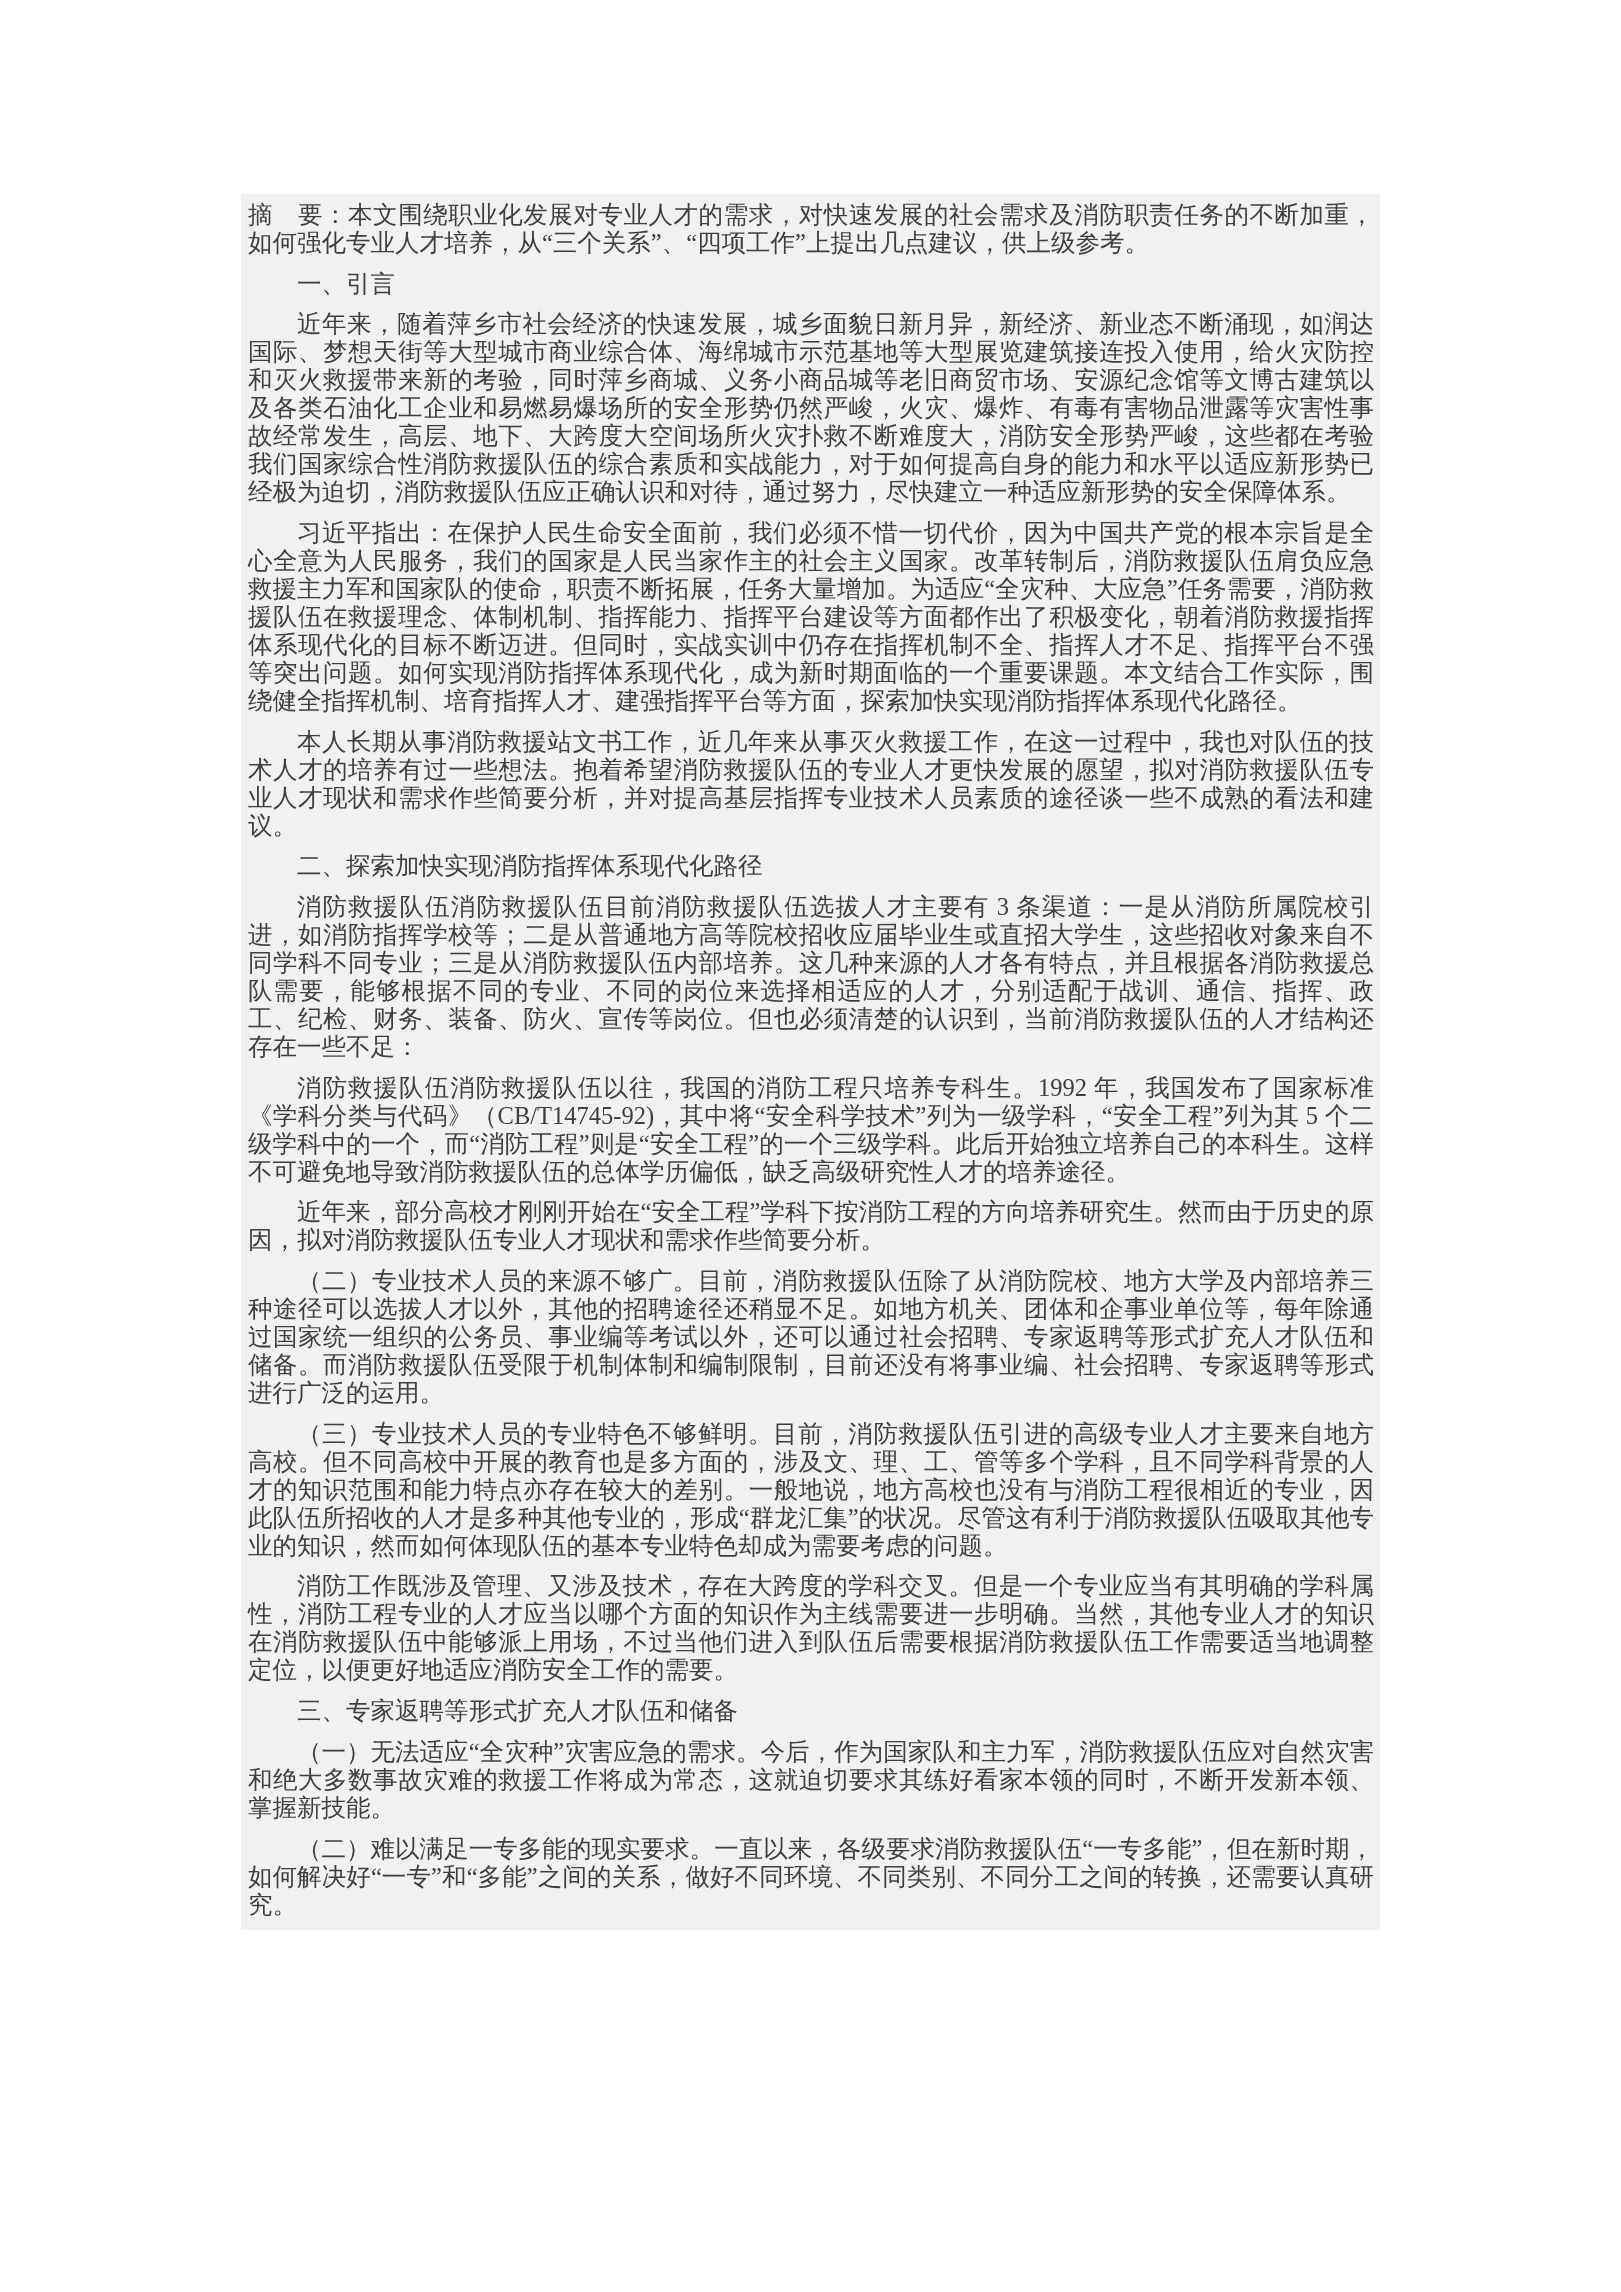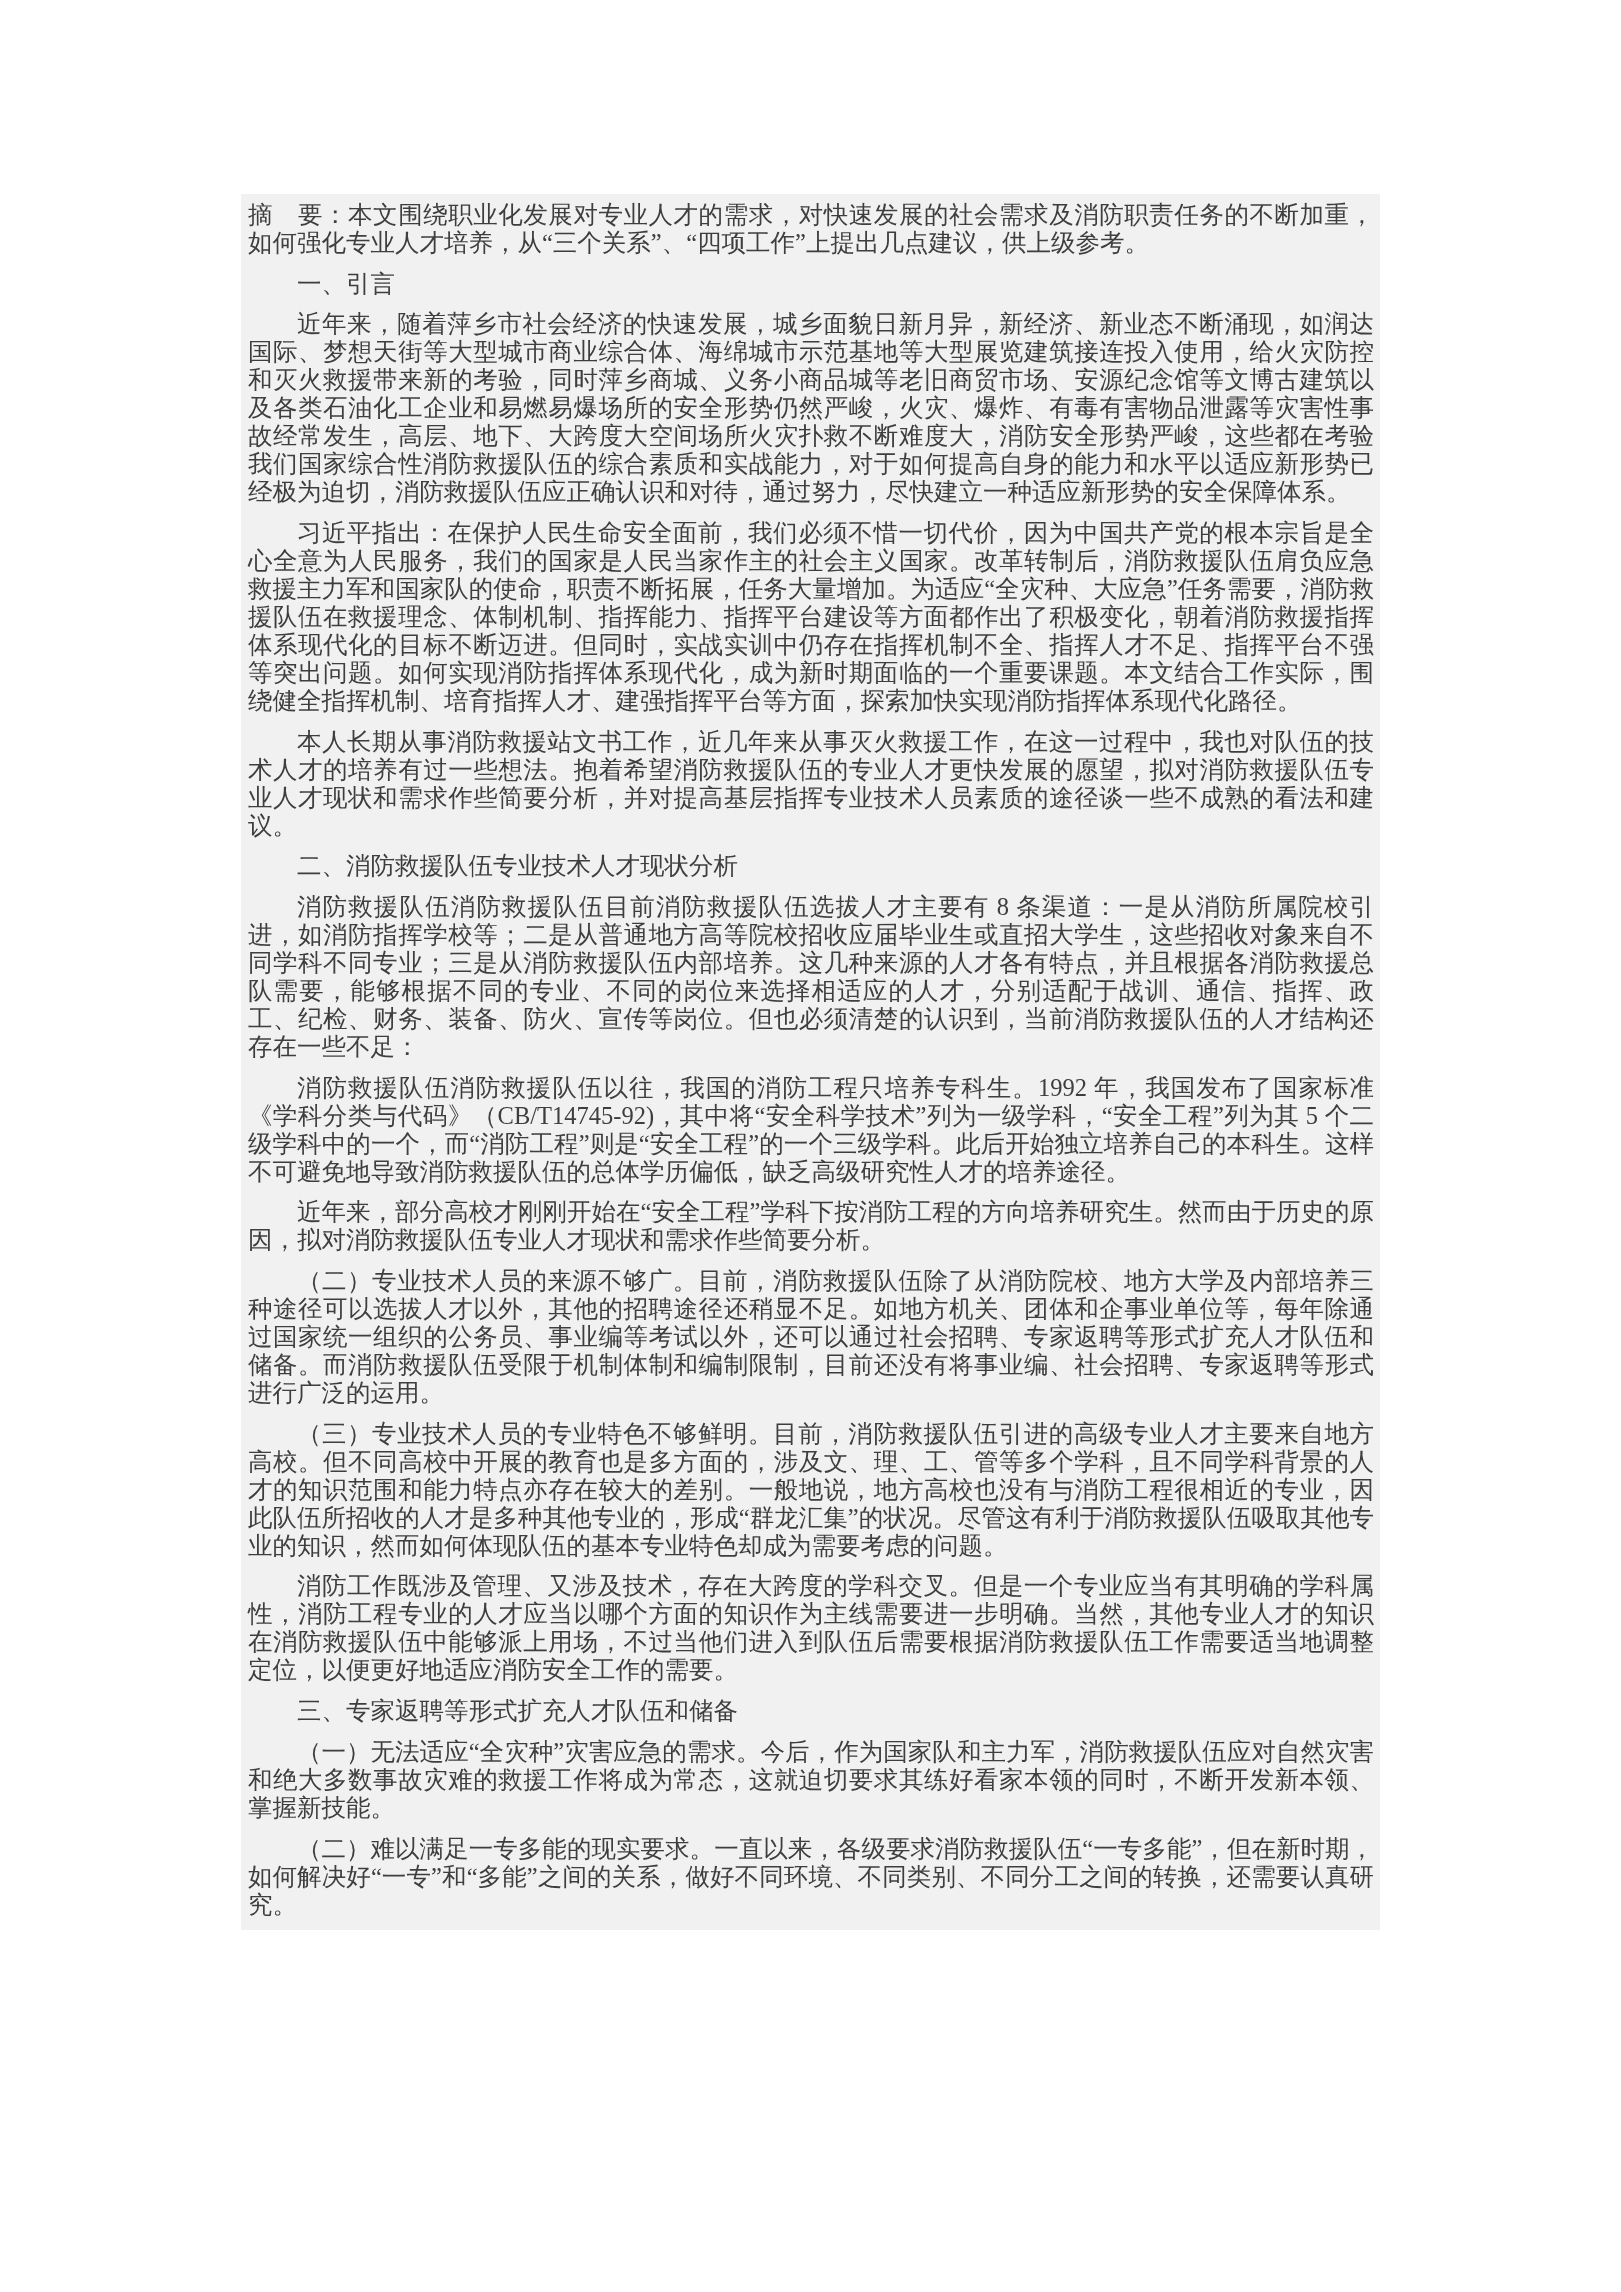--- a/index.html
+++ b/index.html
@@ -51,22 +51,22 @@
 </head>
 <body>
 
 <div class="page">
   <div class="content">
     <p class="abstract">摘　要：本文围绕职业化发展对专业人才的需求，对快速发展的社会需求及消防职责任务的不断加重，如何强化专业人才培养，从“三个关系”、“四项工作”上提出几点建议，供上级参考。</p>
     <p class="heading">一、引言</p>
     <p class="body">近年来，随着萍乡市社会经济的快速发展，城乡面貌日新月异，新经济、新业态不断涌现，如润达国际、梦想天街等大型城市商业综合体、海绵城市示范基地等大型展览建筑接连投入使用，给火灾防控和灭火救援带来新的考验，同时萍乡商城、义务小商品城等老旧商贸市场、安源纪念馆等文博古建筑以及各类石油化工企业和易燃易爆场所的安全形势仍然严峻，火灾、爆炸、有毒有害物品泄露等灾害性事故经常发生，高层、地下、大跨度大空间场所火灾扑救不断难度大，消防安全形势严峻，这些都在考验我们国家综合性消防救援队伍的综合素质和实战能力，对于如何提高自身的能力和水平以适应新形势已经极为迫切，消防救援队伍应正确认识和对待，通过努力，尽快建立一种适应新形势的安全保障体系。</p>
     <p class="body">习近平指出：在保护人民生命安全面前，我们必须不惜一切代价，因为中国共产党的根本宗旨是全心全意为人民服务，我们的国家是人民当家作主的社会主义国家。改革转制后，消防救援队伍肩负应急救援主力军和国家队的使命，职责不断拓展，任务大量增加。为适应“全灾种、大应急”任务需要，消防救援队伍在救援理念、体制机制、指挥能力、指挥平台建设等方面都作出了积极变化，朝着消防救援指挥体系现代化的目标不断迈进。但同时，实战实训中仍存在指挥机制不全、指挥人才不足、指挥平台不强等突出问题。如何实现消防指挥体系现代化，成为新时期面临的一个重要课题。本文结合工作实际，围绕健全指挥机制、培育指挥人才、建强指挥平台等方面，探索加快实现消防指挥体系现代化路径。</p>
     <p class="body">本人长期从事消防救援站文书工作，近几年来从事灭火救援工作，在这一过程中，我也对队伍的技术人才的培养有过一些想法。抱着希望消防救援队伍的专业人才更快发展的愿望，拟对消防救援队伍专业人才现状和需求作些简要分析，并对提高基层指挥专业技术人员素质的途径谈一些不成熟的看法和建议。</p>
-    <p class="heading">二、消防救援队伍专业技术人才现状分析</p>
-    <p class="body">消防救援队伍消防救援队伍目前消防救援队伍选拔人才主要有 8 条渠道：一是从消防所属院校引进，如消防指挥学校等；二是从普通地方高等院校招收应届毕业生或直招大学生，这些招收对象来自不同学科不同专业；三是从消防救援队伍内部培养。这几种来源的人才各有特点，并且根据各消防救援总队需要，能够根据不同的专业、不同的岗位来选择相适应的人才，分别适配于战训、通信、指挥、政工、纪检、财务、装备、防火、宣传等岗位。但也必须清楚的认识到，当前消防救援队伍的人才结构还存在一些不足：</p>
+    <p class="heading">二、探索加快实现消防指挥体系现代化路径</p>
+    <p class="body">消防救援队伍消防救援队伍目前消防救援队伍选拔人才主要有 3 条渠道：一是从消防所属院校引进，如消防指挥学校等；二是从普通地方高等院校招收应届毕业生或直招大学生，这些招收对象来自不同学科不同专业；三是从消防救援队伍内部培养。这几种来源的人才各有特点，并且根据各消防救援总队需要，能够根据不同的专业、不同的岗位来选择相适应的人才，分别适配于战训、通信、指挥、政工、纪检、财务、装备、防火、宣传等岗位。但也必须清楚的认识到，当前消防救援队伍的人才结构还存在一些不足：</p>
     <p class="body">消防救援队伍消防救援队伍以往，我国的消防工程只培养专科生。1992 年，我国发布了国家标准《学科分类与代码》（CB/T14745-92)，其中将“安全科学技术”列为一级学科，“安全工程”列为其 5 个二级学科中的一个，而“消防工程”则是“安全工程”的一个三级学科。此后开始独立培养自己的本科生。这样不可避免地导致消防救援队伍的总体学历偏低，缺乏高级研究性人才的培养途径。</p>
     <p class="body">近年来，部分高校才刚刚开始在“安全工程”学科下按消防工程的方向培养研究生。然而由于历史的原因，拟对消防救援队伍专业人才现状和需求作些简要分析。</p>
     <p class="body">（二）专业技术人员的来源不够广。目前，消防救援队伍除了从消防院校、地方大学及内部培养三种途径可以选拔人才以外，其他的招聘途径还稍显不足。如地方机关、团体和企事业单位等，每年除通过国家统一组织的公务员、事业编等考试以外，还可以通过社会招聘、专家返聘等形式扩充人才队伍和储备。而消防救援队伍受限于机制体制和编制限制，目前还没有将事业编、社会招聘、专家返聘等形式进行广泛的运用。</p>
     <p class="body">（三）专业技术人员的专业特色不够鲜明。目前，消防救援队伍引进的高级专业人才主要来自地方高校。但不同高校中开展的教育也是多方面的，涉及文、理、工、管等多个学科，且不同学科背景的人才的知识范围和能力特点亦存在较大的差别。一般地说，地方高校也没有与消防工程很相近的专业，因此队伍所招收的人才是多种其他专业的，形成“群龙汇集”的状况。尽管这有利于消防救援队伍吸取其他专业的知识，然而如何体现队伍的基本专业特色却成为需要考虑的问题。</p>
     <p class="body">消防工作既涉及管理、又涉及技术，存在大跨度的学科交叉。但是一个专业应当有其明确的学科属性，消防工程专业的人才应当以哪个方面的知识作为主线需要进一步明确。当然，其他专业人才的知识在消防救援队伍中能够派上用场，不过当他们进入到队伍后需要根据消防救援队伍工作需要适当地调整定位，以便更好地适应消防安全工作的需要。</p>
     <p class="heading">三、专家返聘等形式扩充人才队伍和储备</p>
     <p class="body">（一）无法适应“全灾种”灾害应急的需求。今后，作为国家队和主力军，消防救援队伍应对自然灾害和绝大多数事故灾难的救援工作将成为常态，这就迫切要求其练好看家本领的同时，不断开发新本领、掌握新技能。</p>
     <p class="body">（二）难以满足一专多能的现实要求。一直以来，各级要求消防救援队伍“一专多能”，但在新时期，如何解决好“一专”和“多能”之间的关系，做好不同环境、不同类别、不同分工之间的转换，还需要认真研究。</p>
   </div>
 </div>

